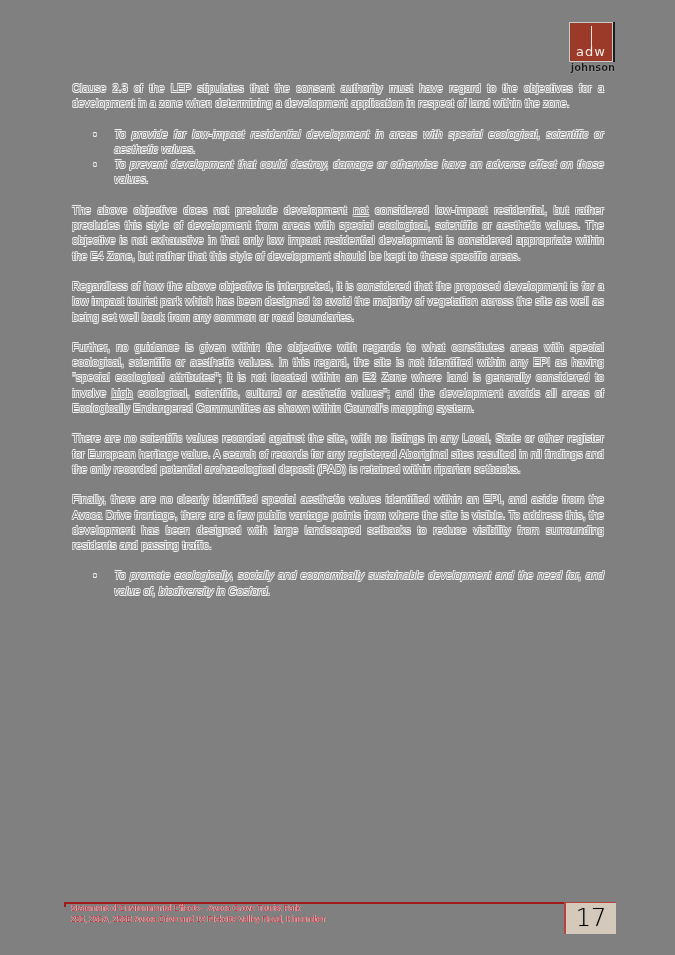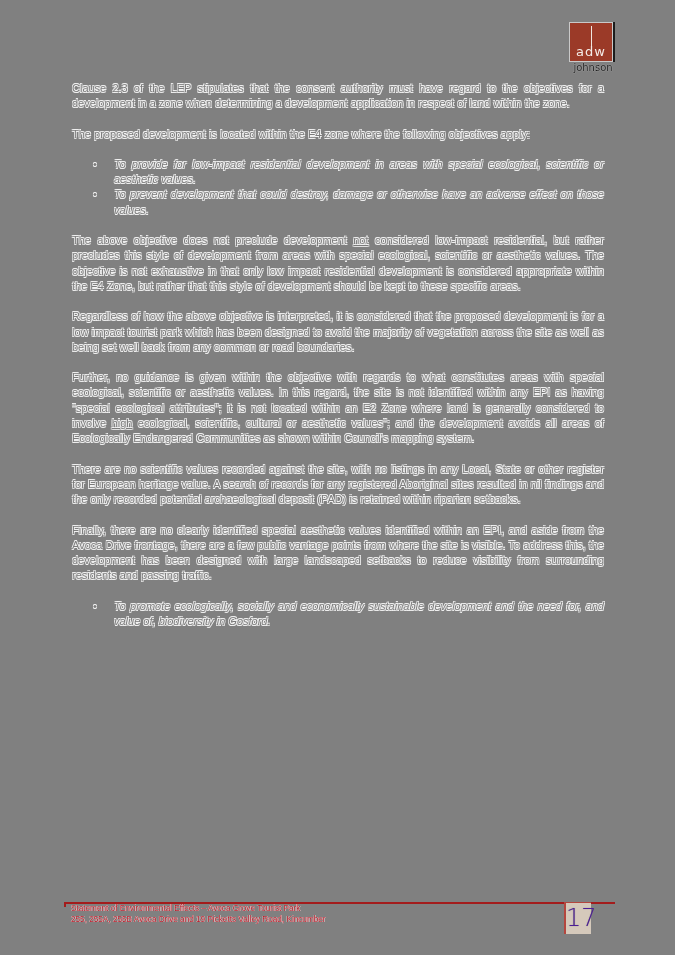--- a/index.html
+++ b/index.html
@@ -72,20 +72,21 @@
     .logo .jtxt {
       position: absolute;
       left: 0;
       top: 40px;
       width: 48px;
       text-align: center;
       font-size: 10px;
       color: #1a1a1a;
       text-shadow: 0 0 1px #e8e8e8;
       font-family: "DejaVu Sans", sans-serif;
+      font-weight: bold;
     }
 
     
     .content {
       position: absolute;
       left: 72px;
       top: 81px;
       width: 532px;
       font-size: 11px;
       line-height: 15.3px;
@@ -138,50 +139,49 @@
       line-height: 10.5px;
       color: #b01c2a;
       text-shadow:
         -0.4px -0.4px 0 #ecd2d2,
          0.4px  0.4px 0 #ecd2d2;
     }
     .page-box {
       position: absolute;
       left: 564px;
       top: 902px;
-      width: 27px;
+      width: 52px;
       height: 32px;
       background: #d5c9bb;
       border-left: 2px solid #b4463e;
       border-top: 1px solid #b4463e;
       box-sizing: border-box;
       text-align: center;
       font-size: 24px;
       line-height: 30px;
-      color: #4c1d95;
+      color: #000000;
       font-family: "DejaVu Sans", sans-serif;
       font-weight: 300;
       text-shadow: 0 0 1px #7a7a7a;
     }
   </style>
 </head>
 <body>
 
 <div class="logo">
   <div class="logo-box">
     <div class="vline"></div>
     <div class="letters">adw</div>
   </div>
   <div class="jbar"></div>
   <div class="jtxt">johnson</div>
 </div>
 
 <div class="content halo">
   <p>Clause 2.3 of the LEP stipulates that the consent authority must have regard to the objectives for a development in a zone when determining a development application in respect of land within the zone.</p>
-  <p>The proposed development is located within the E4 zone where the following objectives apply:</p>
 
   <ul>
     <li>
       <span class="bullet">•</span>
       <span>To provide for low-impact residential development in areas with special ecological, scientific or aesthetic values.</span>
     </li>
     <li>
       <span class="bullet">•</span>
       <span>To prevent development that could destroy, damage or otherwise have an adverse effect on those values.</span>
     </li>

